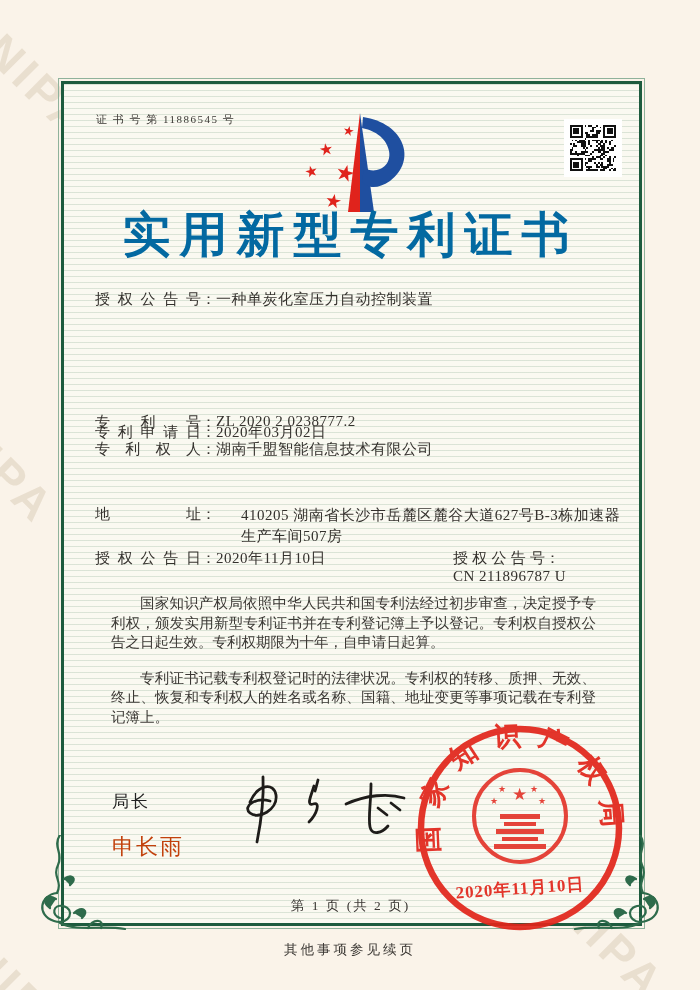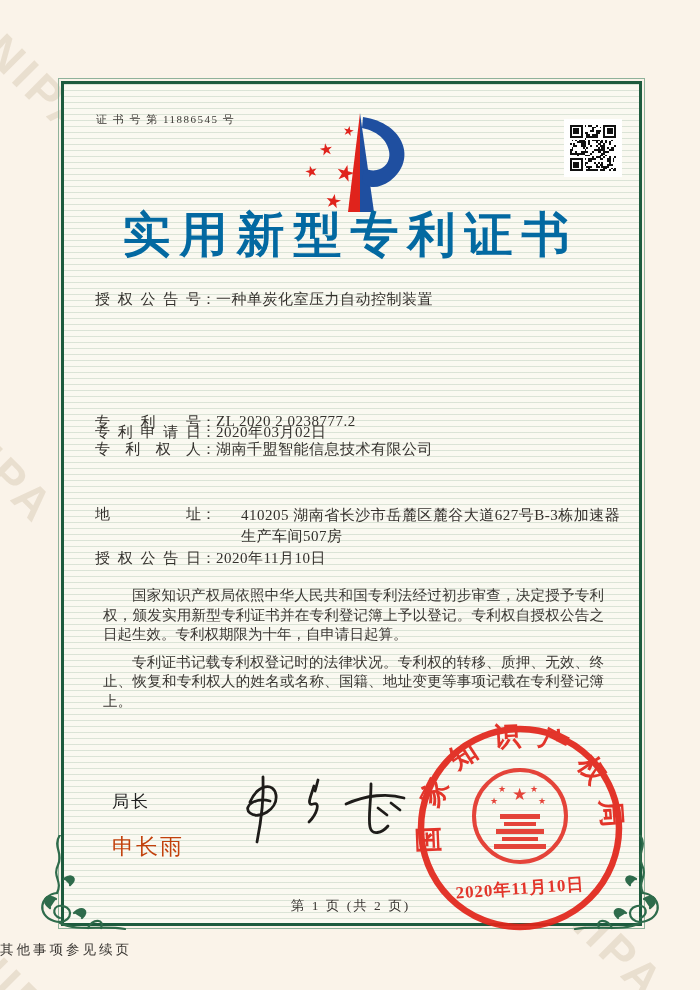--- a/index.html
+++ b/index.html
@@ -42,28 +42,28 @@
   .frow{position:absolute;left:95px;font-size:15px;color:#34312d;}
   .flabel{display:inline-block;width:106px;text-align:justify;text-align-last:justify;vertical-align:top;}
   .fcolon{display:inline-block;vertical-align:top;}
   .fvalue{display:inline-block;letter-spacing:.5px;vertical-align:top;}
   .addr-val{width:435px;line-height:21px;margin-left:25px;}
   .row-grant2{position:absolute;left:358px;top:0;}
   .paras{
     position:absolute;left:95px;top:578px;width:517px;
     font-size:14.5px;line-height:19.6px;color:#3a3733;text-align:justify;
   }
-  .paras p{margin:8px;text-indent:2em;}
+  .paras p{margin:16px;text-indent:2em;}
   .sig-title{position:absolute;left:112px;top:790px;font-size:17px;letter-spacing:2px;color:#222;}
   .sig-name{position:absolute;left:112px;top:832px;font-size:22px;letter-spacing:2px;color:#c2410c;}
   .autograph{position:absolute;left:228px;top:770px;width:190px;height:88px;}
   .seal{position:absolute;left:414px;top:722px;width:212px;height:212px;z-index:5;
         mix-blend-mode:multiply;opacity:.93;}
   .page-num{position:absolute;left:58px;top:897px;width:585px;text-align:center;font-size:13.5px;letter-spacing:2px;color:#3a3733;z-index:4;}
-  .cont-note{position:absolute;left:0;top:941px;width:700px;text-align:left;font-size:13.5px;letter-spacing:3px;color:#3a3733;}
+  .cont-note{position:absolute;left:0;top:941px;width:700px;text-align:center;font-size:13.5px;letter-spacing:3px;color:#3a3733;}
   .ornament{position:absolute;width:96px;height:96px;z-index:4;}
   .orn-left{left:30px;top:835px;}
   .orn-right{left:574px;top:835px;transform:scaleX(-1);}
 </style>
 </head>
 <body>
 
 <div class="page">
 
   <div class="wm" style="left:-14px;top:-4px;">CNIPA</div>
@@ -318,20 +318,23 @@
       <span class="flabel">专利申请日</span><span class="fcolon">：</span><span class="fvalue">2020年03月02日</span>
     </div>
     <div class="frow" style="top:440px;">
       <span class="flabel">专利权人</span><span class="fcolon">：</span><span class="fvalue">湖南千盟智能信息技术有限公司</span>
     </div>
     <div class="frow" style="top:505px;">
       <span class="flabel">地址</span><span class="fcolon">：</span><span class="fvalue addr-val"><span>410205 湖南省长沙市岳麓区麓谷大道627号B-3栋加速器</span><br><span>生产车间507房</span></span>
     </div>
     <div class="frow" style="top:549px;width:520px;">
       <span class="flabel">授权公告日</span><span class="fcolon">：</span><span class="fvalue">2020年11月10日</span>
+      <span class="row-grant2">
+        <span class="flabel" style="width:92px;">授权公告号</span><span class="fcolon">：</span><span class="fvalue">CN 211896787 U</span>
+      </span>
     </div>
 
     <div class="paras">
       <p>国家知识产权局依照中华人民共和国专利法经过初步审查，决定授予专利权，颁发实用新型专利证书并在专利登记簿上予以登记。专利权自授权公告之日起生效。专利权期限为十年，自申请日起算。</p>
       <p>专利证书记载专利权登记时的法律状况。专利权的转移、质押、无效、终止、恢复和专利权人的姓名或名称、国籍、地址变更等事项记载在专利登记簿上。</p>
     </div>
 
     <div class="sig-title">局长</div>
     <div class="sig-name">申长雨</div>
     <div class="autograph">

